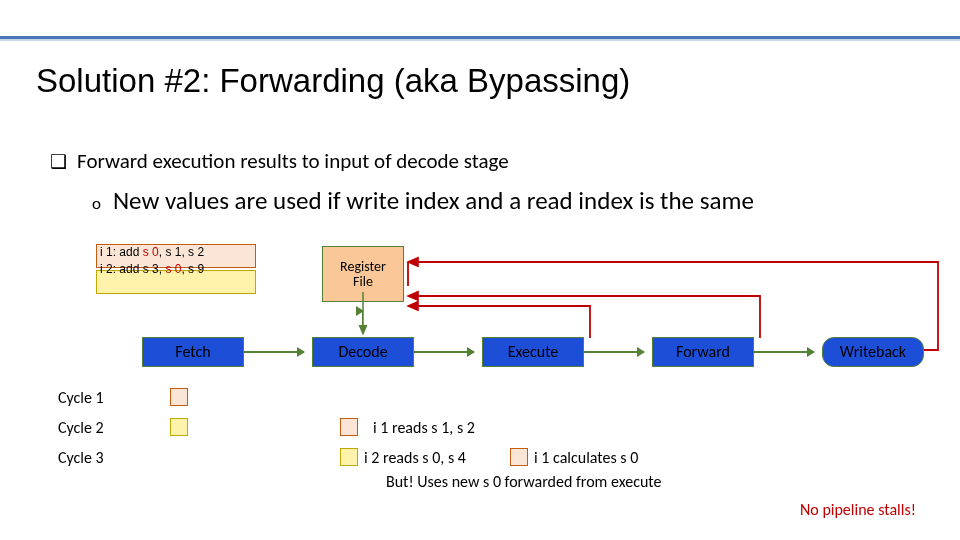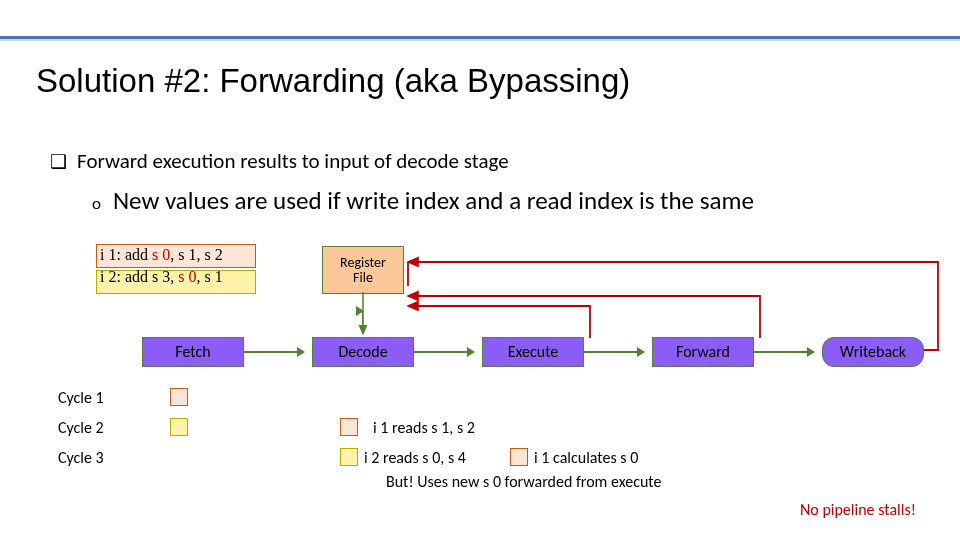--- a/index.html
+++ b/index.html
@@ -52,55 +52,55 @@
   }
   .bullet2::before {
     content: "o";
     margin-right: 12px;
     font-size: 17px;
   }
   .instr-box {
     position: absolute;
     top: 244px;
     left: 100px;
-    font-size: 16px;
-    font-family: Liberation Serif, serif;
+    font-size: 12px;
+    font-family: Liberation Sans, sans-serif;
     line-height: 1.4;
   }
   .instr-box .s0 { color: #c00000; }
   .instr-box .line { position: relative; }
   .hl-yellow {
     position: absolute;
     background: #fff2ab;
     border: 1px solid #bfa800;
     z-index: -1;
   }
   .reg-file {
     position: absolute;
     top: 246px;
     left: 322px;
     width: 82px;
-    height: 48px;
+    height: 56px;
     border: 1.5px solid #548235;
     background: #fac898;
     font-size: 14px;
     text-align: center;
     display: flex;
     align-items: center;
     justify-content: center;
     font-family: 'Calibri', Arial, sans-serif;
     line-height: 1.1;
   }
   .stage {
     position: absolute;
     top: 337px;
     width: 102px;
     height: 30px;
     border: 1.5px solid #548235;
-    background: #8b5cf6;
+    background: #1d4ed8;
     font-size: 16px;
     text-align: center;
     line-height: 28px;
     font-family: 'Calibri', Arial, sans-serif;
   }
   .arrow-right {
     position: absolute;
     height: 1.5px;
     background: #548235;
   }
@@ -161,21 +161,21 @@
 <div class="bullet2">New values are used if write index and a read index is the same</div>
 
 <div class="hl-yellow" style="top:244px;left:96px;width:160px;height:24px;background:#fbe5d6;border-color:#c55a11;"></div>
 <div class="hl-yellow" style="top:270px;left:96px;width:160px;height:24px;"></div>
 
 <div class="instr-box">
   <div class="line">
     <span>i 1: add </span><span class="s0">s 0</span><span>, s 1, s 2</span>
   </div>
   <div class="line">
-    <span>i 2: add s 3, </span><span class="s0">s 0</span><span>, s 1</span>
+    <span>i 2: add s 3, </span><span class="s0">s 0</span><span>, s 9</span>
   </div>
 </div>
 
 <div class="reg-file">
   <span style="white-space:pre-line;">Register
 File</span>
 </div>
 
 <div class="stage" style="left:142px;">Fetch</div>
 <div class="stage" style="left:312px;">Decode</div>

